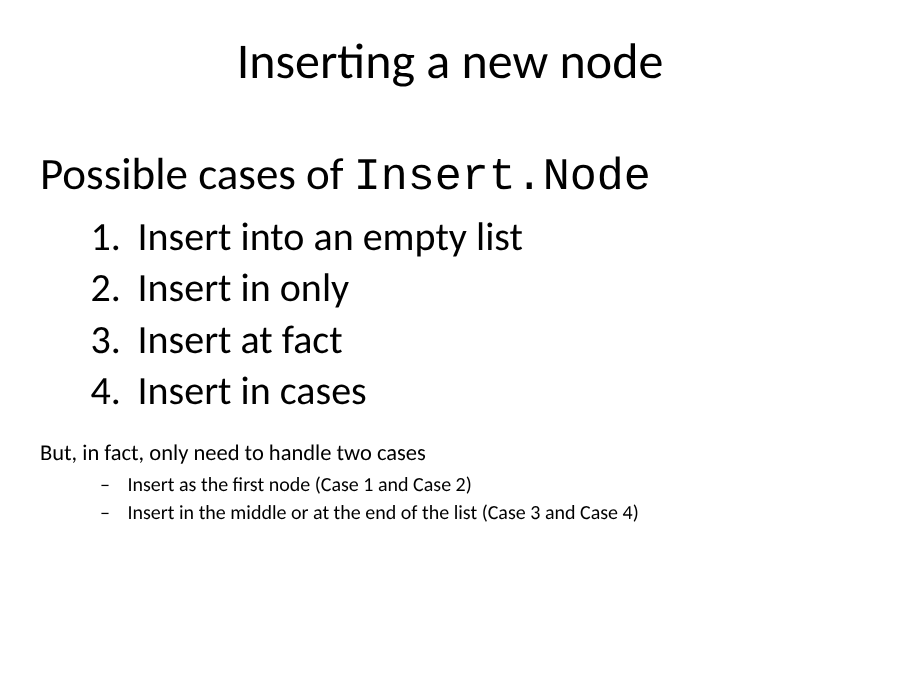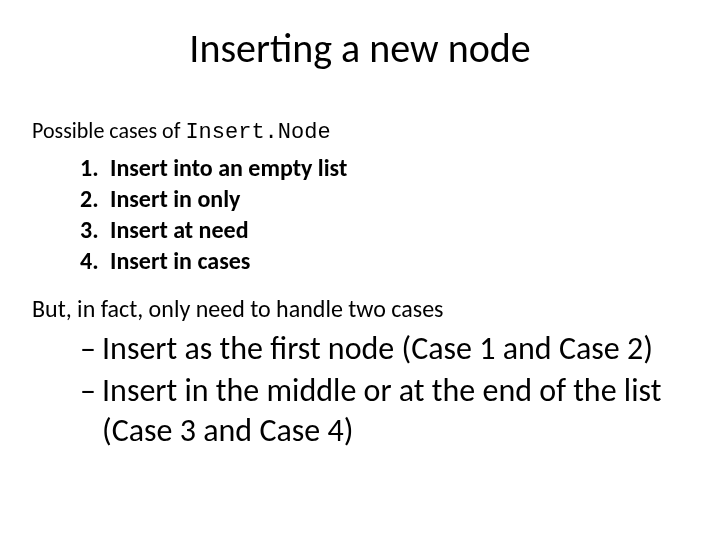--- a/index.html
+++ b/index.html
@@ -17,47 +17,46 @@
     box-sizing: border-box;
     padding: 18px 30px 45px 30px;
   }
   .title {
     text-align: center;
     font-size: 40px;
     font-weight: 400;
     margin: 6px 0 44px 0;
   }
   .subtitle {
-    font-size: 22px;
+    font-size: 36px;
     font-weight: 400;
     margin: 0 0 8px 2px;
   }
   .subtitle .mono {
     font-family: "Courier New", Courier, monospace;
   }
   ol.cases {
     margin: 4px 0 18px 20px;
     padding: 0 0 0 54px;
-    font-size: 24px;
+    font-size: 32px;
     line-height: 1.25;
-    font-weight: bold;
   }
   ol.cases li {
     padding-left: 6px;
     margin-bottom: 1px;
   }
   .line2 {
-    font-size: 24px;
+    font-size: 18px;
     font-weight: 400;
     margin: 6px 0 6px 2px;
   }
   ul.subcases {
     margin: 4px 0 0 22px;
     padding: 0 0 0 28px;
-    font-size: 32px;
+    font-size: 16px;
     line-height: 1.25;
     list-style: none;
   }
   ul.subcases li {
     position: relative;
     padding-left: 22px;
     margin-bottom: 2px;
     max-width: 590px;
   }
   ul.subcases li::before {
@@ -74,21 +73,21 @@
 
   <h1 class="title">Inserting a new node</h1>
 
   <p class="subtitle">
     <span>Possible cases of </span><span class="mono">Insert.Node</span>
   </p>
 
   <ol class="cases">
     <li>Insert into an empty list</li>
     <li>Insert in only</li>
-    <li>Insert at need</li>
+    <li>Insert at fact</li>
     <li>Insert in cases</li>
   </ol>
 
   <p class="line2">But, in fact, only need to handle two cases</p>
 
   <ul class="subcases">
     <li>Insert as the first node (Case 1 and Case 2)</li>
     <li>Insert in the middle or at the end of the list (Case 3 and Case 4)</li>
   </ul>
 

